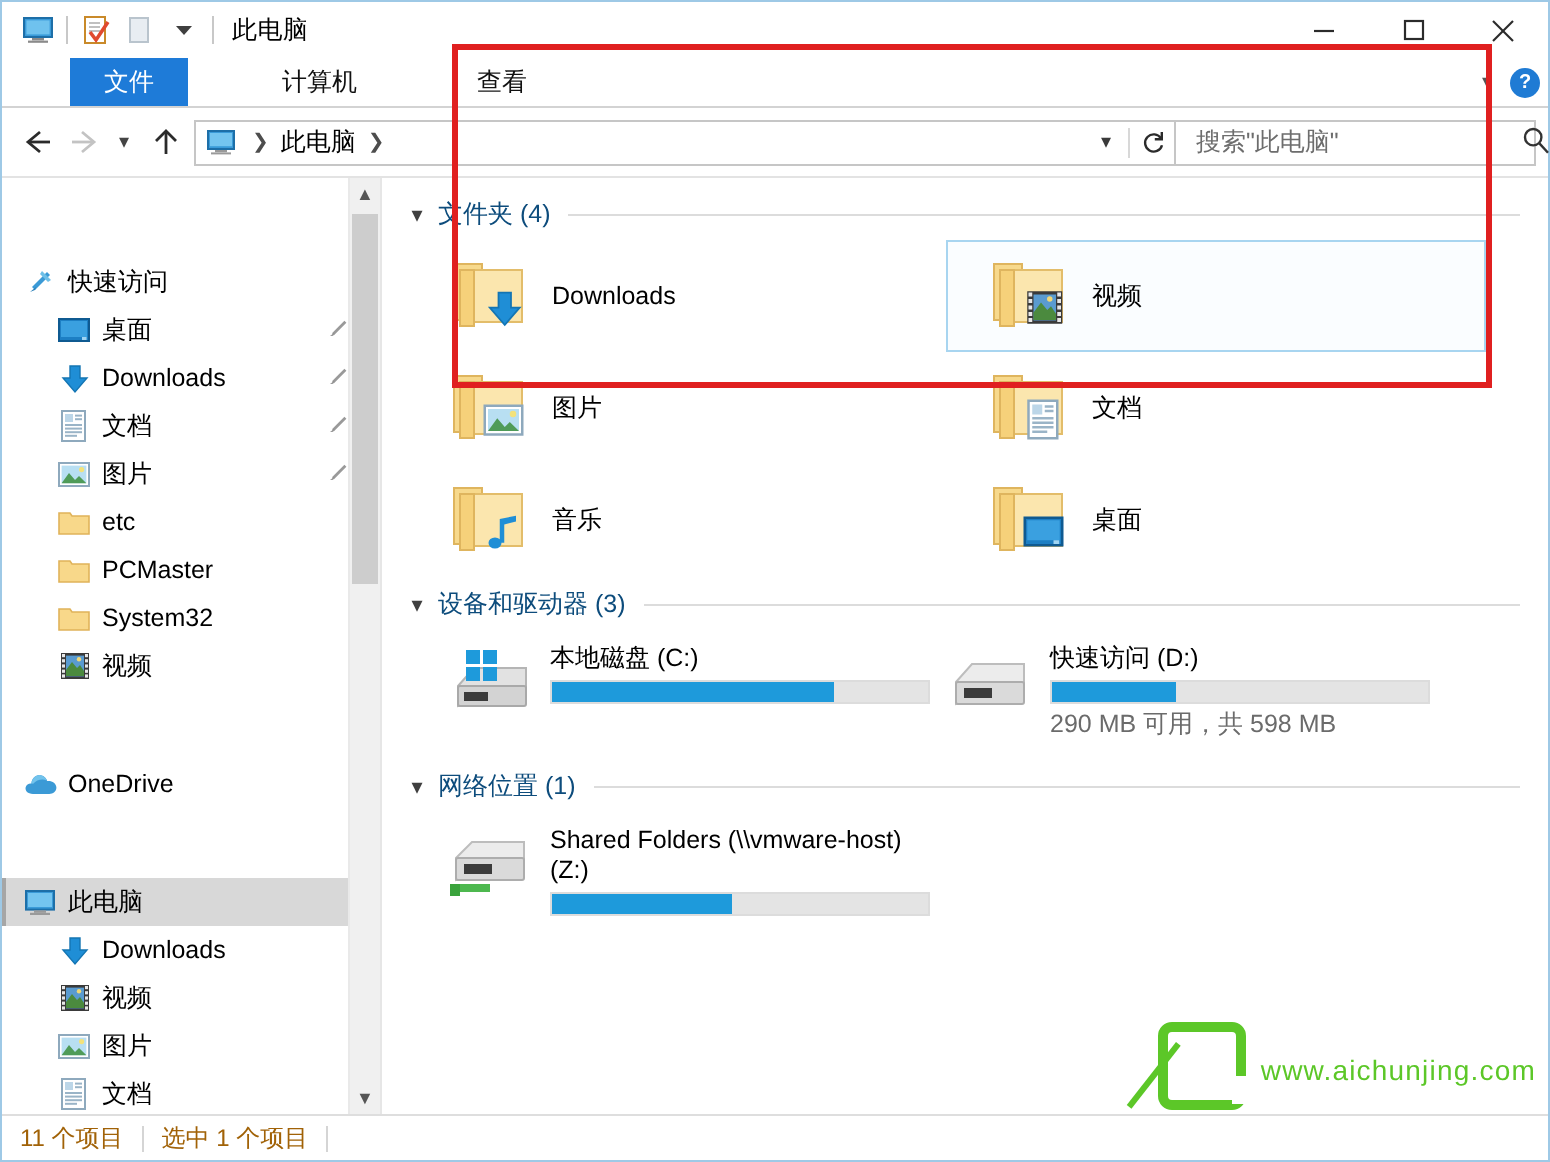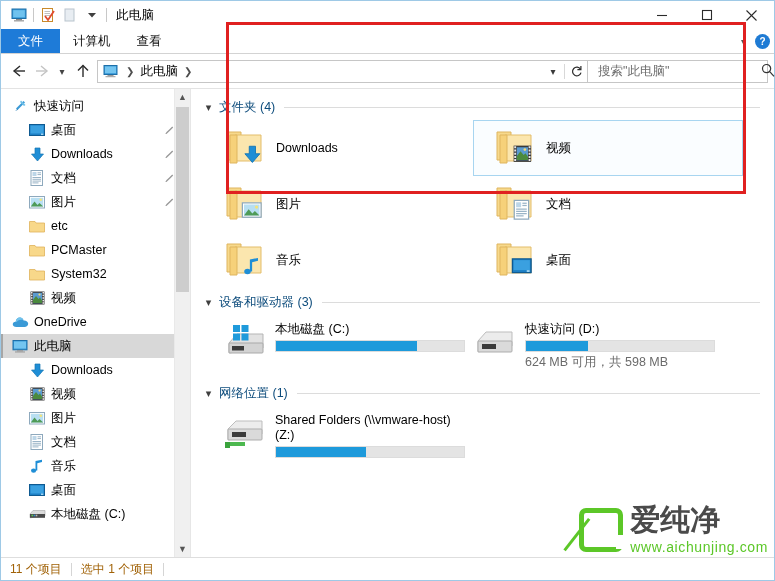--- a/index.html
+++ b/index.html
@@ -71,20 +71,21 @@
     flex: none;
     border-bottom: 1px solid #d3d3d3;
     background: #fff;
     position: relative;
   }
   .tab {
     padding: 0 13px;
     display: flex; align-items: center;
     font-size: 12.5px;
     color: #111;
+    margin-left: 34px;
   }
   .tab.file {
     background: #1e7bd8;
     color: #fff;
     padding: 0 17px;
   }
   .ribbon-right {
     position: absolute; right: 4px; top: 0; height: 25px;
     display: flex; align-items: center; gap: 9px;
   }
@@ -189,21 +190,21 @@
     width: 18px; height: 18px;
     display: flex; align-items: center; justify-content: center;
     flex: none;
     margin-right: 5px;
   }
   .nav-label { line-height: 1; }
   .nav-pin {
     position: absolute; right: 15px;
     color: #9a9a9a; font-size: 11px;
   }
-  .ind0 { padding-left: 10px; }
+  .ind0 { padding-left: 10px; margin-top: 35px; }
   .ind1 { padding-left: 27px; }
 
   
   .vscroll {
     position: absolute;
     right: 0; top: 0; bottom: 0;
     width: 16px;
     background: #f0f0f0;
     border-left: 1px solid #e9e9e9;
   }
@@ -874,21 +875,21 @@
             <span class="drive-ico"><svg width="44" height="40" viewBox="0 0 44 40">
                 <path d="M5 20 L13 11 L39 11 L39 25 L5 31 Z" fill="#ececec" stroke="#bdbdbd"></path>
                 <rect x="5" y="20" width="34" height="11" rx="1" fill="#dadada" stroke="#adadad"></rect>
                 <rect x="9" y="23" width="14" height="5" fill="#3b3b3b"></rect>
               </svg></span>
             <div class="drive-info">
               <div class="drive-name">快速访问 (D:)</div>
               <div class="bar">
                 <i style="width: 33%; background: rgb(30, 154, 219);"></i>
               </div>
-              <div class="drive-free">624 MB 可用，共 598 MB</div>
+              <div class="drive-free">290 MB 可用，共 598 MB</div>
             </div>
           </div>
         </div>
 
       <div class="group-head" style="margin-top:6px">
         <span class="group-chev">▾</span>
         <span class="group-title">网络位置 (1)</span>
         <span class="group-rule"></span>
       </div>
       <div id="network-tiles">
@@ -906,21 +907,20 @@
               <div class="bar">
                 <i style="width: 48%; background: rgb(30, 154, 219);"></i>
               </div>
             </div>
           </div>
         </div>
 
       <div class="watermark">
         <div class="wm-logo"></div>
         <div class="wm-text">
-          <span class="wm-cn">爱纯净</span>
           <span class="wm-url">www.aichunjing.com</span>
         </div>
       </div>
     </div>
 
     <div class="redbox" id="redbox" style="left: 225px; top: 21px; width: 520px; height: 172px; border-color: rgb(224, 32, 32);"></div>
   </div>
 
   <div class="statusbar">
     <span class="sb-text">11 个项目</span>

